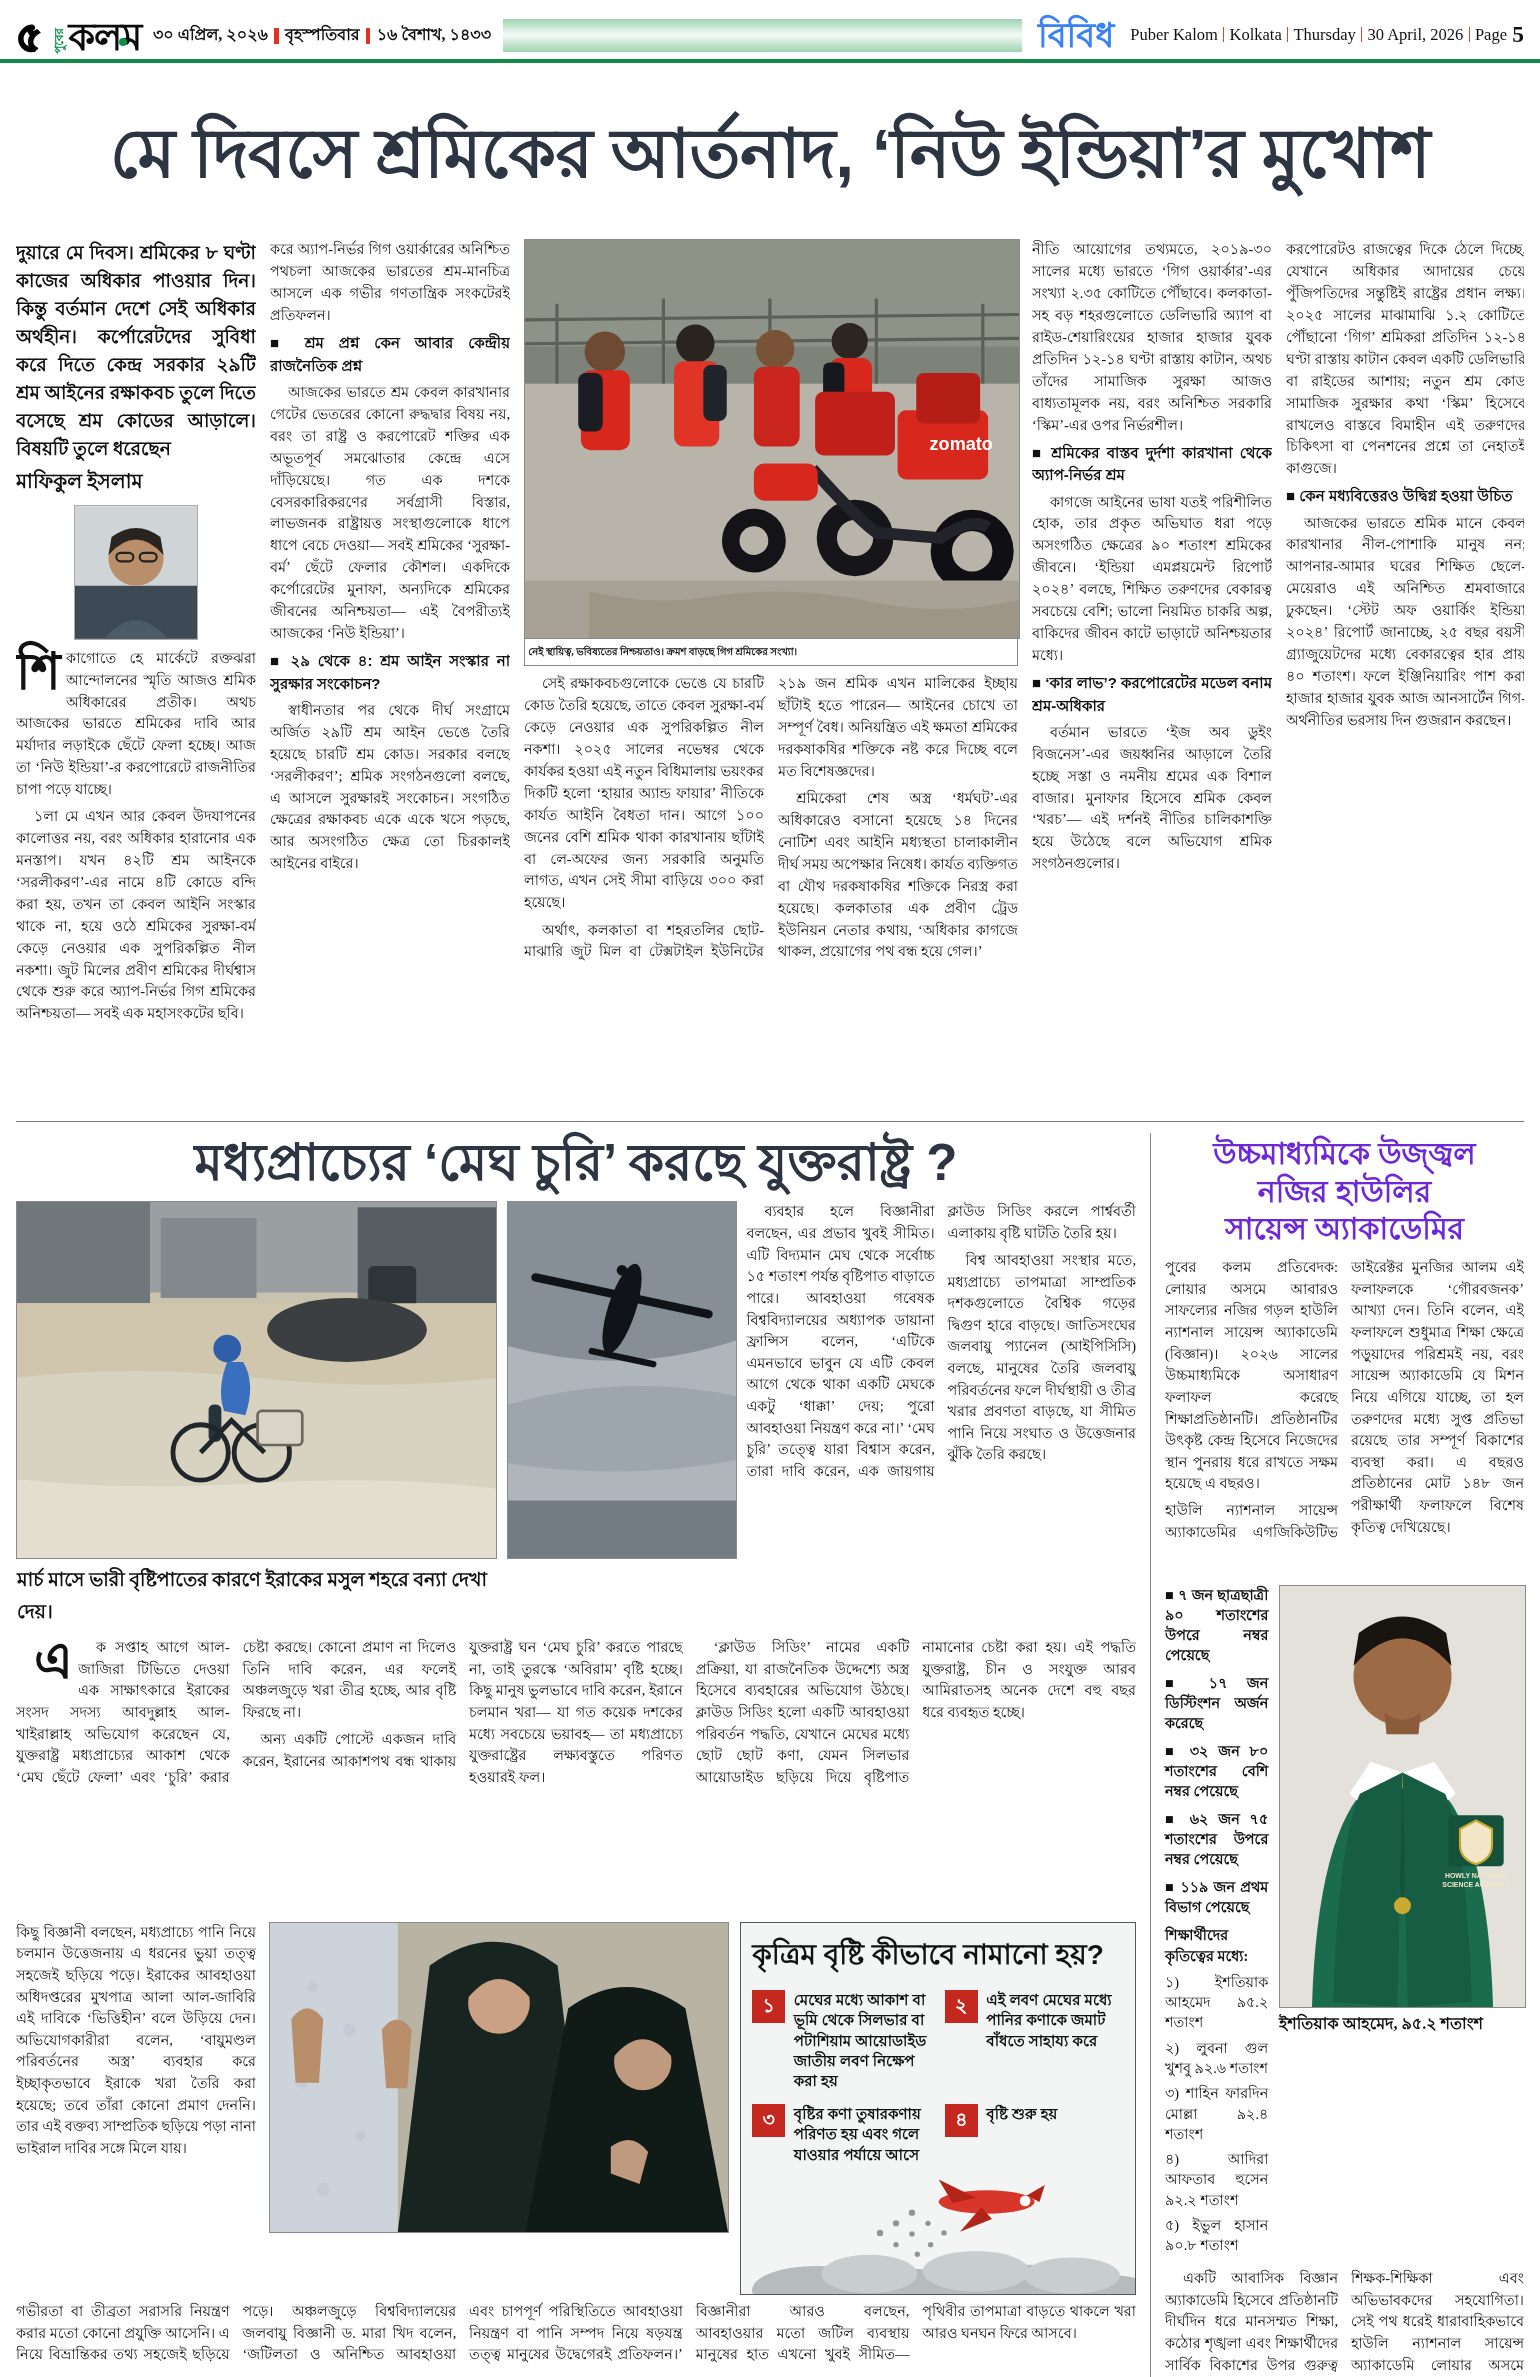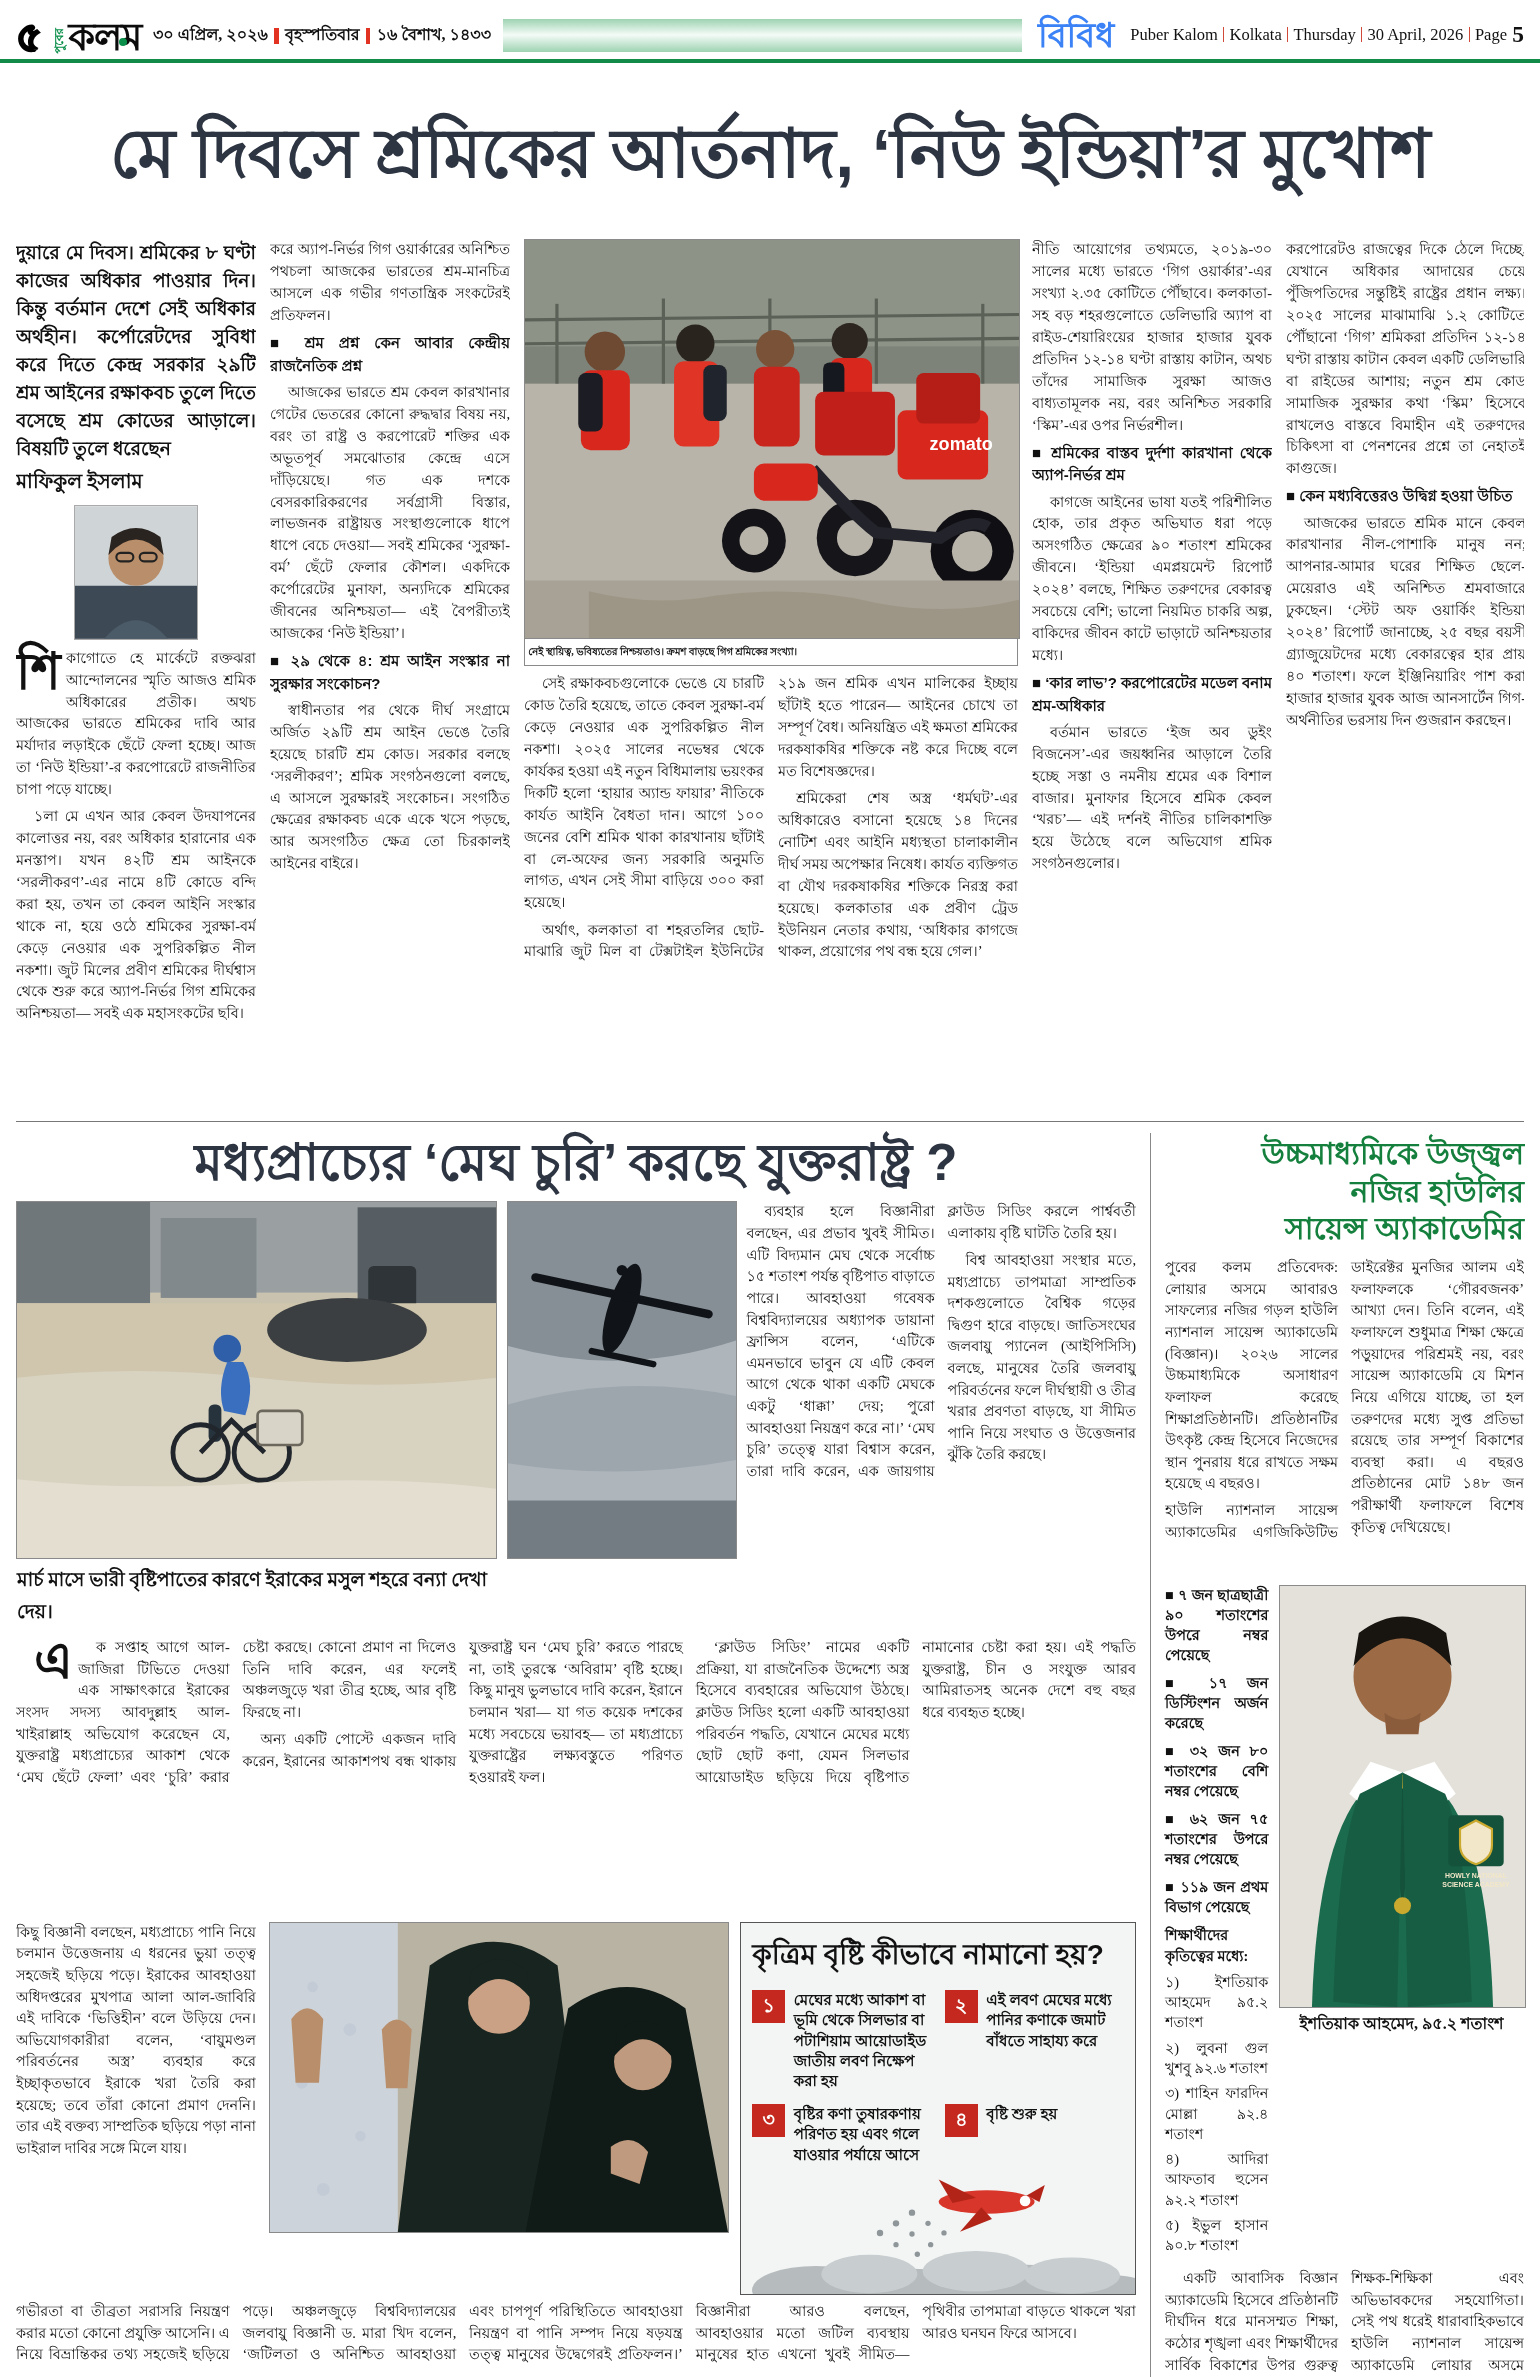--- a/index.html
+++ b/index.html
@@ -69,31 +69,31 @@
   .info-box{border:1.1px solid #555;background:#f3f5f4;height:373px;box-sizing:border-box;padding:10.7px 11.7px;overflow:hidden;}
   .info-title{font-size:28px;font-weight:900;font-family:"Liberation Sans",sans-serif;margin-bottom:9.6px;}
   .info-steps{display:grid;grid-template-columns:1fr 1fr;column-gap:14px;row-gap:12.8px;}
   .step{display:flex;gap:8.5px;}
   .step-num{flex:0 0 33px;height:33px;background:#c4281e;color:#fff;font-size:19px;font-weight:bold;
             display:flex;align-items:center;justify-content:center;}
   .step-text{font-size:15px;font-weight:bold;line-height:1.35;font-family:"Liberation Sans",sans-serif;}
   .info-art{margin-top:5.3px;height:144px;}
 
   
-  .acad-headline{font-size:30px;font-weight:900;color:#15803d;text-align:right;line-height:1.25;
+  .acad-headline{font-size:30px;font-weight:900;color:#6d28d9;text-align:center;line-height:1.25;
                  font-family:"Liberation Sans",sans-serif;margin:2.1px 0 9.6px 0;}
   .acad-body{font-size:14.4px;line-height:1.5;text-align:justify;}
   .acad-top{column-count:2;column-gap:12.8px;height:320px;overflow:hidden;}
   .acad-top p{margin:0 0 5.3px 0;text-indent:0;}
   .acad-mid{display:grid;grid-template-columns:1fr 245px;column-gap:10.7px;margin-top:7.5px;}
   .acad-bullets div{margin:0 0 7.5px 0;font-weight:bold;line-height:1.4;}
   .list-intro{font-weight:bold;margin:5.3px 0 4.3px 0;}
   .toppers div{margin:0 0 5.3px 0;line-height:1.4;}
   .student-photo{width:100%;height:421px;display:block;}
-  .student-caption{font-weight:bold;font-size:16px;text-align:center;padding:4.3px 0;}
+  .student-caption{font-weight:bold;font-size:16px;padding:4.3px 0;}
   .acad-close{column-count:2;column-gap:12.8px;height:320px;overflow:hidden;margin-top:7.5px;}
   .acad-close p{margin:0;text-indent:18px;}
 </style>
 </head>
 <body>
 
 <div class="page">
 
   <div class="hdr">
     <div class="pgnum">৫</div>

